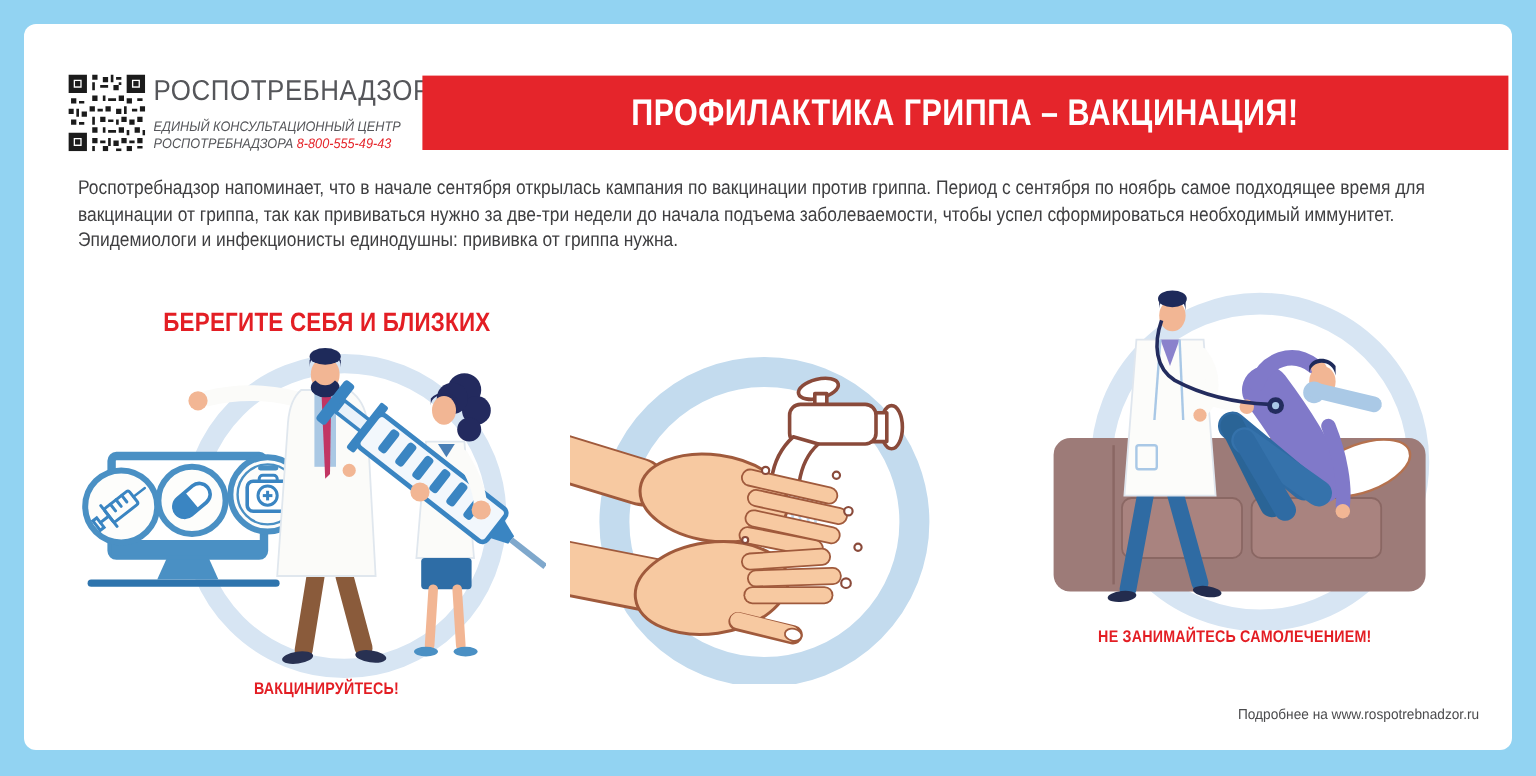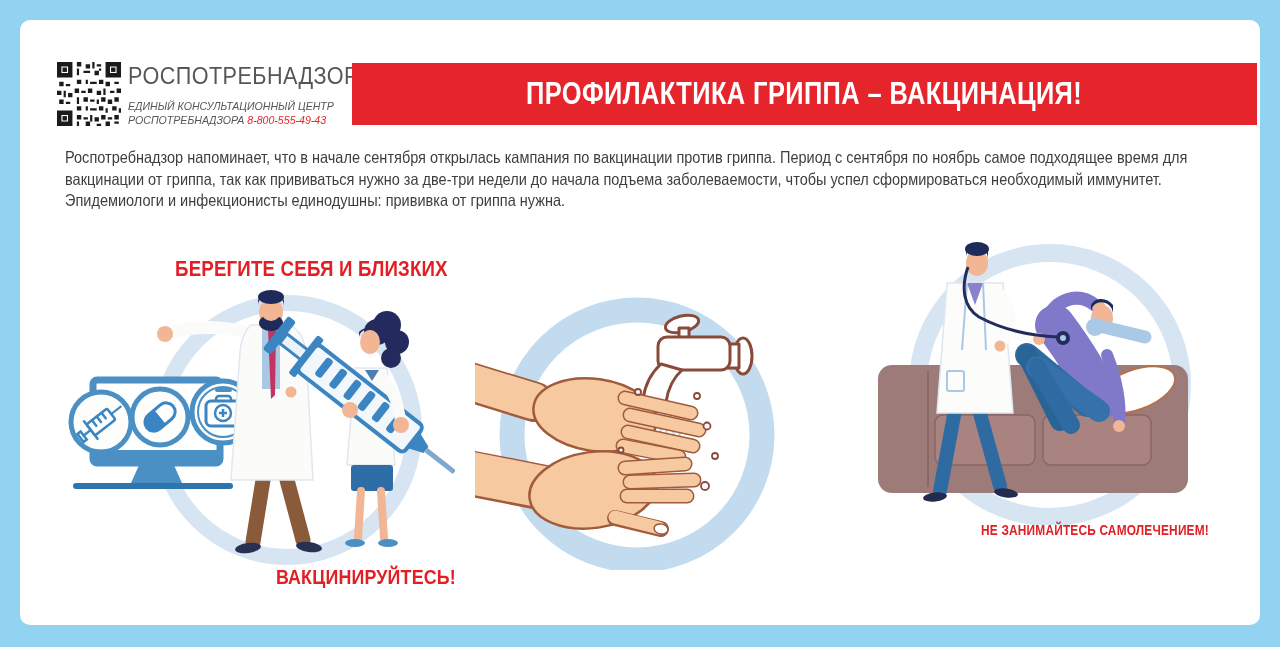--- a/index.html
+++ b/index.html
@@ -15,21 +15,21 @@
   .brand-sub { font-size:11.5px; line-height:14px; color:#55565a; transform:scaleX(.92); transform-origin:left top; display:inline-block; white-space:nowrap; }
   .brand-phone { color:#e5252b; }
 
   .banner { left:332px; top:43px; width:905px; height:62px; background:#e5252b; display:flex; align-items:center; justify-content:center; }
   .banner-title { color:#ffffff; font-size:31px; font-weight:bold; letter-spacing:.5px; transform:scaleX(.82); }
 
   .intro { left:45px; top:127px; width:1330px; font-size:16.5px; line-height:21.5px; color:#3e3e40; }
 
   .sec-head { font-weight:bold; font-size:22px; text-align:center; }
   .sec-head .cond { letter-spacing:.2px; }
-  .red   { color:#e31e24;text-align:right; }
+  .red   { color:#e31e24; }
   .navy  { color:#1d3e70; }
 
   .footer-note { font-size:12px; color:#4b4b4d; transform:scaleX(.95); transform-origin:right top; display:inline-block; white-space:nowrap; }
 </style>
 </head>
 <body>
 
 <div class="poster">
   <div class="card">
 
@@ -271,22 +271,25 @@
         <path d="M111,32 C112,18 132,18 133,34 L133,26 C128,18 115,18 111,26 Z" fill="#1e2a5a"></path>
         <ellipse cx="122" cy="24" rx="12" ry="7" fill="#1e2a5a"></ellipse>
         <g>
           <path d="M113,42 C106,62 108,82 124,92 C150,106 180,111 203,112" stroke="#232c5e" stroke-width="3" fill="none"></path>
           <circle cx="208" cy="113" r="7" fill="#232c5e"></circle>
           <circle cx="208" cy="113" r="3" fill="#aac9e6"></circle>
         </g>
       </g>
     </svg>
 
-    <div class="abs sec-head red" style="left:52px; top:545px; width:400px; font-size:21px;">
+    <div class="abs sec-head red" style="left:52px; top:545px; width:400px; font-size:14px;">
       <span class="cond">ВАКЦИНИРУЙТЕСЬ!</span>
     </div>
     <div class="abs sec-head red" style="left:809px; top:502px; width:400px; font-size:14px;">
       <span class="cond">НЕ ЗАНИМАЙТЕСЬ САМОЛЕЧЕНИЕМ!</span>
     </div>
 
+    <div class="abs" style="right:27px; top:566px; text-align:right;">
+      <span class="footer-note">Подробнее на www.rospotrebnadzor.ru</span>
+    </div>
 
   </div>
 </div>
 
 </body></html>

